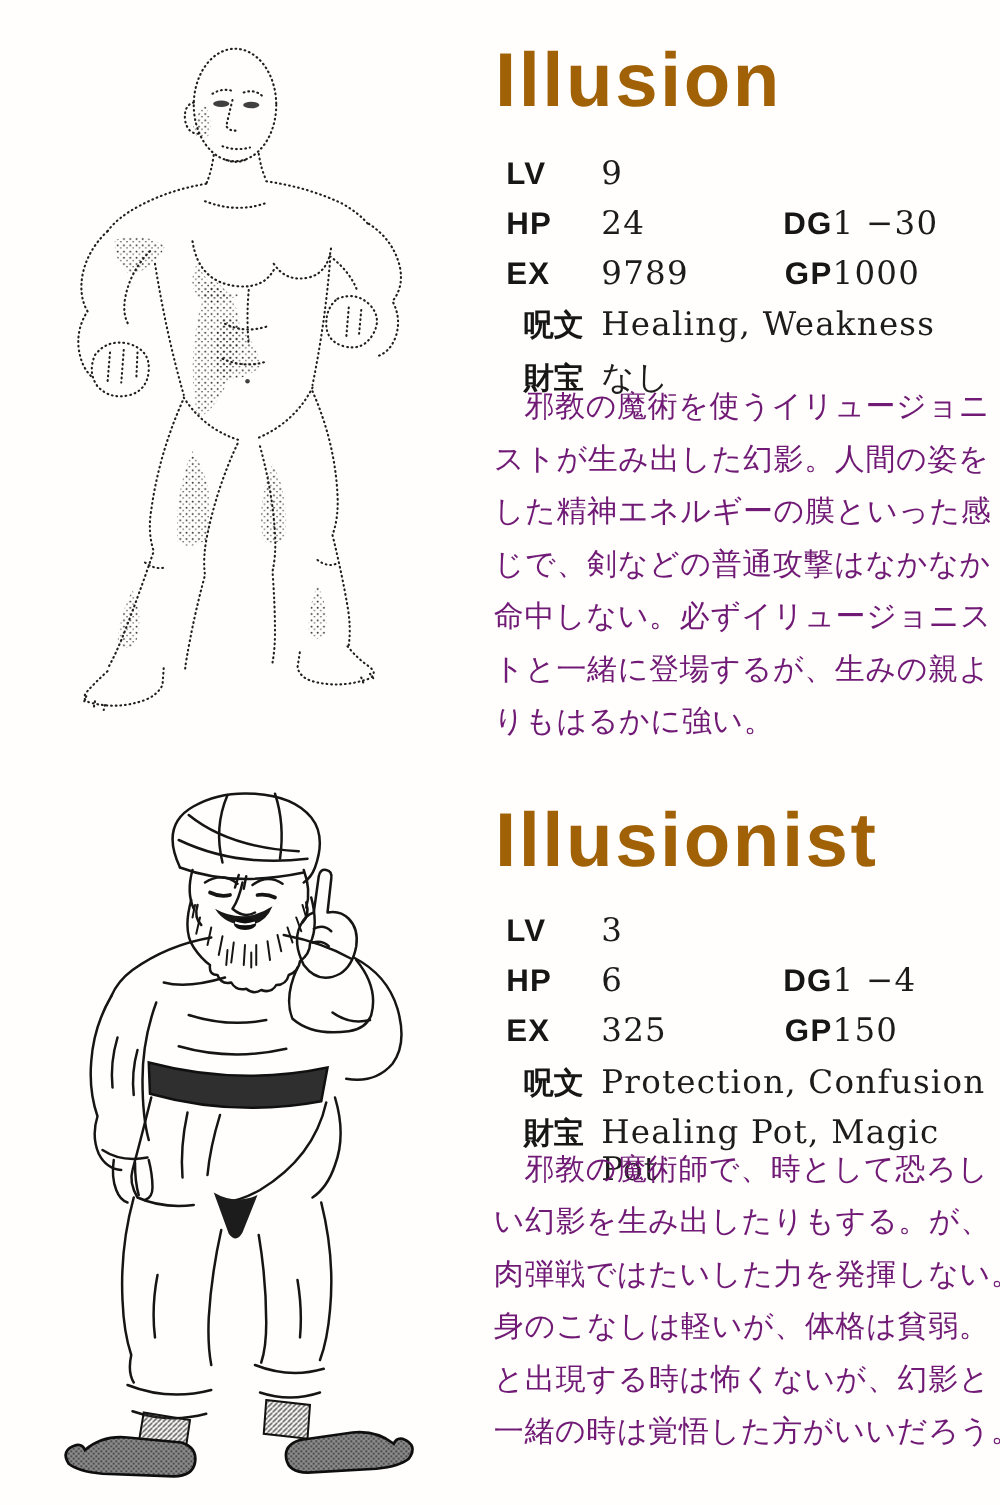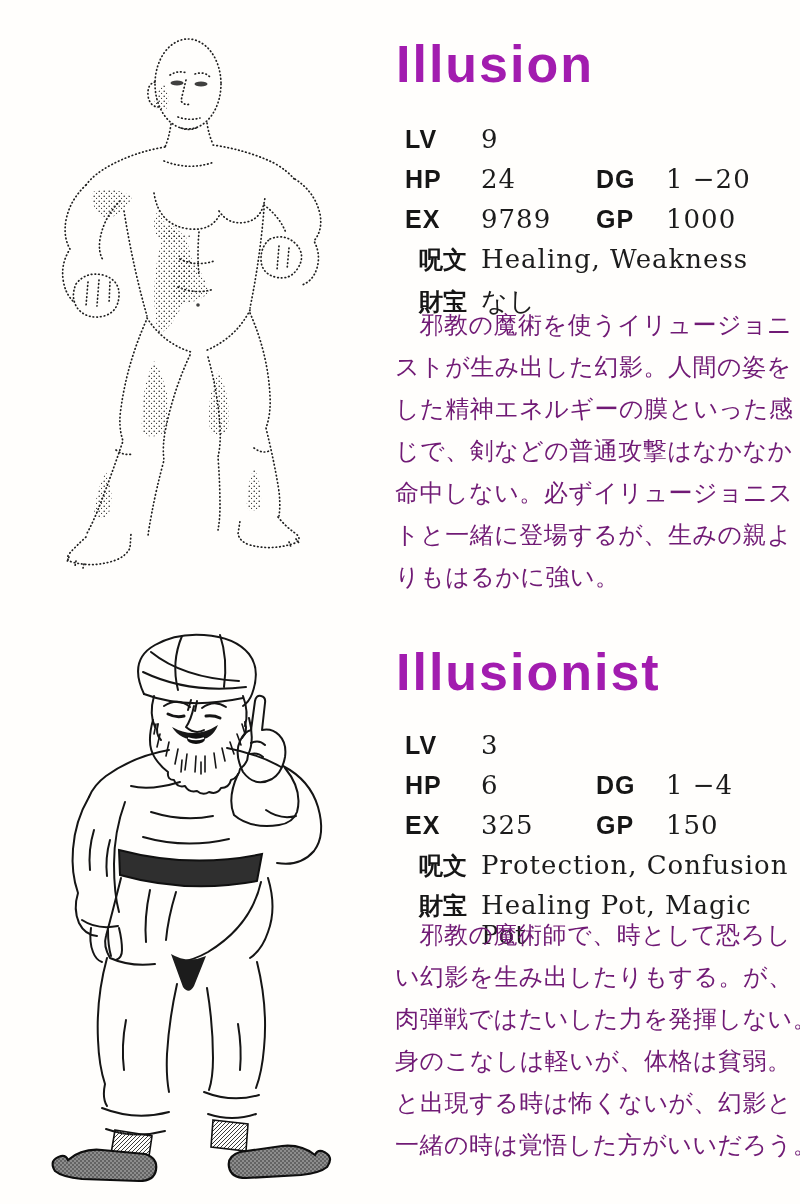--- a/index.html
+++ b/index.html
@@ -4,36 +4,36 @@
 <style>
   html,body{margin:0;padding:0;background:#e8e8e8;}
   .page{
     position:relative;width:800px;height:1204px;background:#fffefc;
     margin:0 auto;overflow:hidden;color:#1a1a1a;
     font-family:"DejaVu Serif","Liberation Serif",serif;
   }
   .entry-title{
     position:absolute;left:396px;
     font-family:"Liberation Sans","DejaVu Sans",sans-serif;
-    font-weight:bold;font-size:52px;line-height:76px;letter-spacing:2px;
-    color:#a21caf;white-space:nowrap;
+    font-weight:bold;font-size:61px;line-height:76px;letter-spacing:2px;
+    color:#a16207;white-space:nowrap;
   }
   .stats{position:absolute;left:405px;width:400px;margin-top:16px;}
   .srow{display:flex;align-items:baseline;height:40px;}
   .lbl{
     font-family:"Liberation Sans","DejaVu Sans",sans-serif;font-weight:bold;
     font-size:25px;width:76px;flex:0 0 76px;color:#161616;letter-spacing:1px;
   }
   .klbl{
     font-family:"Liberation Sans","DejaVu Sans",sans-serif;font-weight:bold;
     font-size:24px;width:76px;flex:0 0 76px;color:#161616;text-align:center;
   }
   .val{font-size:26px;color:#1c1c1c;letter-spacing:1px;}
   .val1{width:115px;flex:0 0 115px;}
-  .lbl2{width:70px;flex:0 0 70px;}
+  .lbl2{width:70px;flex:0 0 70px;text-align:right;}
   .desc{
     position:absolute;left:395px;width:402px;
     font-size:24px;line-height:42px;letter-spacing:0.5px;color:#701a75;
   }
   .desc .dline{height:42px;white-space:nowrap;overflow:visible;}
   .fig{position:absolute;}
   .fig svg{display:block;}
 </style>
 </head>
 <body>
@@ -124,21 +124,21 @@
 
   <div class="stats" style="top:108px;">
     <div class="srow">
       <span class="lbl">LV</span>
       <span class="val">9</span>
     </div>
     <div class="srow">
       <span class="lbl">HP</span>
       <span class="val val1">24</span>
       <span class="lbl lbl2">DG</span>
-      <span class="val">1 −20</span>
+      <span class="val">1 −30</span>
     </div>
     <div class="srow">
       <span class="lbl">EX</span>
       <span class="val val1">9789</span>
       <span class="lbl lbl2">GP</span>
       <span class="val">1000</span>
     </div>
     <div class="srow">
       <span class="klbl">呪文</span>
       <span class="val">Healing, Weakness</span>

